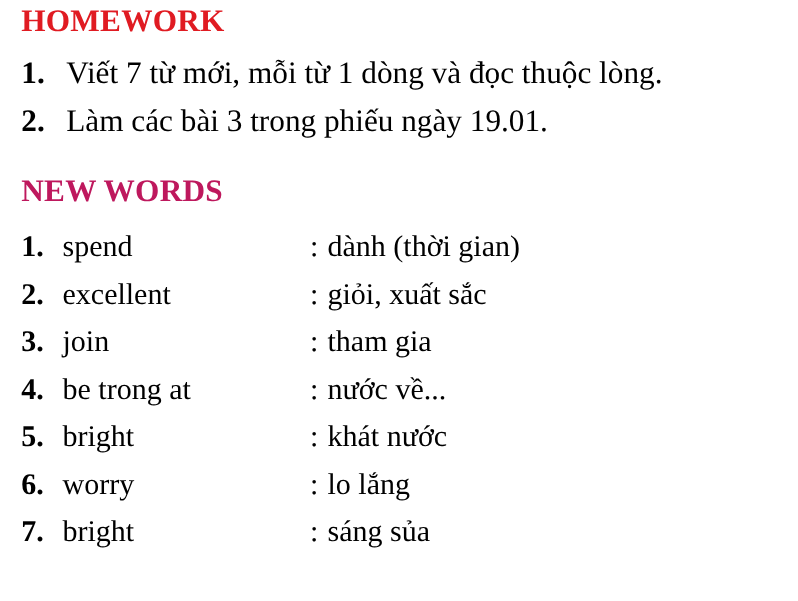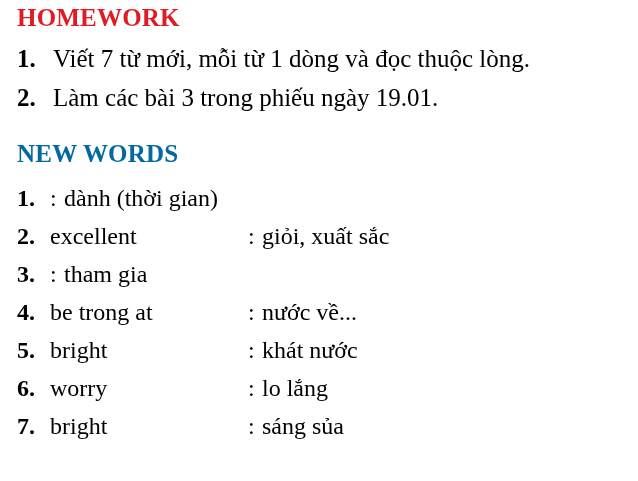--- a/index.html
+++ b/index.html
@@ -121,39 +121,41 @@
       <span class="hw-text">Viết 7 từ mới, mỗi từ 1 dòng và đọc thuộc lòng.</span>
     </div>
 
     <div class="hw-row">
       <span class="hw-num">2.</span>
       <span class="hw-text">Làm các bài 3 trong phiếu ngày 19.01.</span>
     </div>
 
   </div>
 
-  <div class="section-heading" id="heading-newwords" style="color: #0369a1;">NEW WORDS</div>
+  <div class="section-heading" id="heading-newwords" style="color: #be185d;">NEW WORDS</div>
 
   <div class="vocab-list">
 
     <div class="vocab-row">
       <span class="vocab-num">1.</span>
+      <span class="vocab-word">spend</span>
       <span class="vocab-sep">:</span>
       <span class="vocab-meaning">dành (thời gian)</span>
     </div>
 
     <div class="vocab-row">
       <span class="vocab-num">2.</span>
       <span class="vocab-word">excellent</span>
       <span class="vocab-sep">:</span>
       <span class="vocab-meaning">giỏi, xuất sắc</span>
     </div>
 
     <div class="vocab-row">
       <span class="vocab-num">3.</span>
+      <span class="vocab-word">join</span>
       <span class="vocab-sep">:</span>
       <span class="vocab-meaning">tham gia</span>
     </div>
 
     <div class="vocab-row">
       <span class="vocab-num">4.</span>
       <span class="vocab-word">be trong at</span>
       <span class="vocab-sep">:</span>
       <span class="vocab-meaning">nước về...</span>
     </div>

